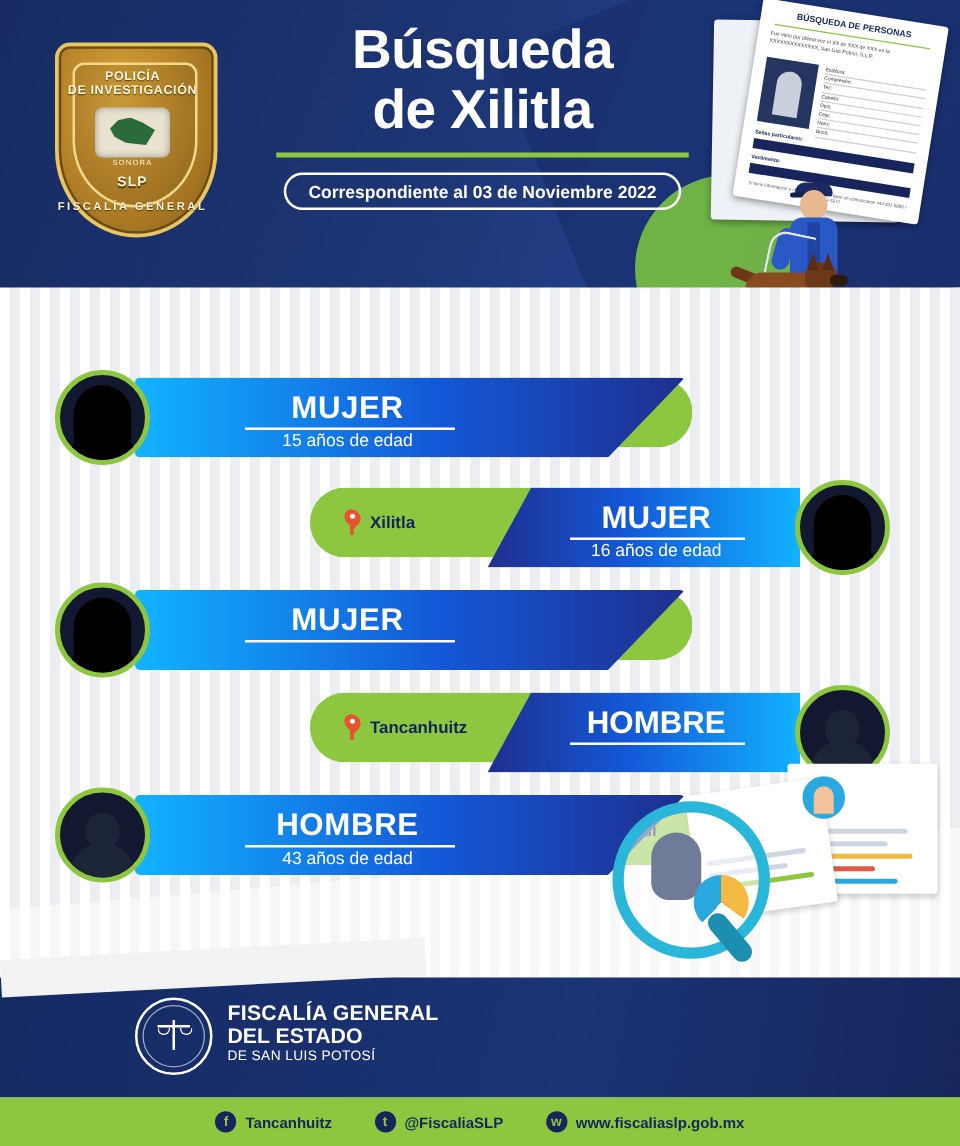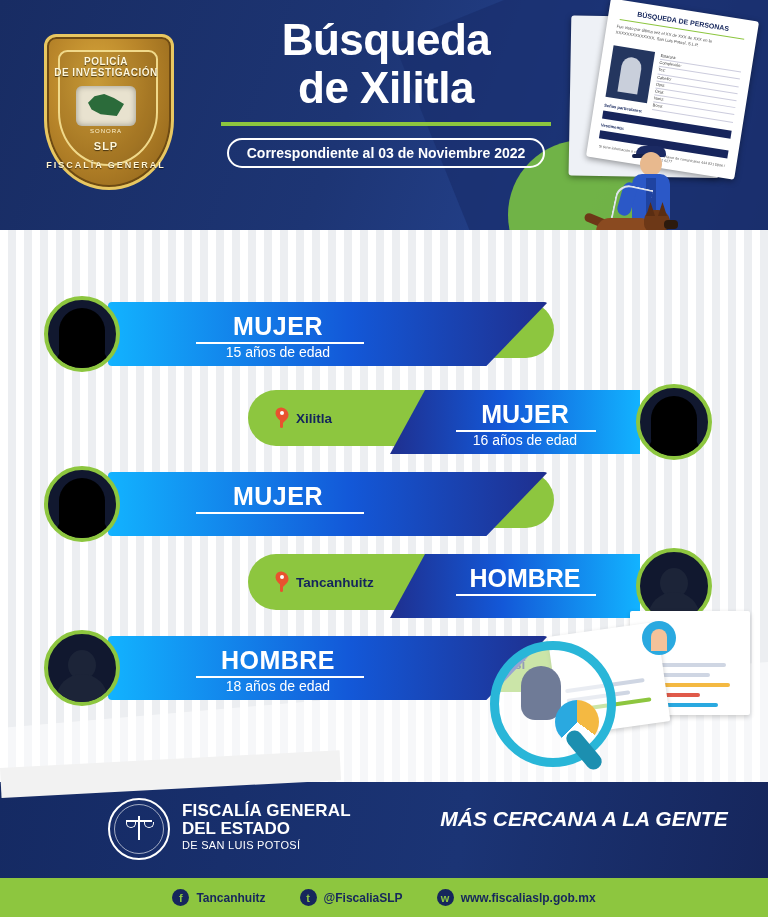--- a/index.html
+++ b/index.html
@@ -638,21 +638,21 @@
       <div class="pin">
         <div class="pin-tail"></div>
           <div class="pin-head"></div>
           <div class="pin-dot"></div>
       </div>
       <div class="place-text">San Luis Potosí</div>
     </div>
     <div class="bar left-variant">
       <div class="sex">HOMBRE</div>
       <div class="uline"></div>
-      <div class="age">18 años de edad</div>
+      <div class="age">43 años de edad</div>
     </div>
     <div class="avatar left male">
       <div class="silh-head"></div>
       <div class="silh-body"></div>
     </div>
   </div>
 
   <div class="illus">
     <div class="doc doc1">
       <div class="lines" style="left:10px; top:52px; width:86px; background:#cfd6e3;"></div>
@@ -685,21 +685,20 @@
         <div class="pan" style="left:0"></div>
         <div class="pan" style="left:18px"></div>
       </div>
     </div>
     <div class="fg-text">
       <div class="l1">FISCALÍA GENERAL</div>
       <div class="l2">DEL ESTADO</div>
       <div class="l3">DE SAN LUIS POTOSÍ</div>
     </div>
     <div class="slogan">
-      <div class="s2">MÁS CERCANA A LA GENTE</div>
     </div>
   </div>
 
   <div class="social">
     <div class="item">
       <span class="ic">f</span>
       <span class="tx">Tancanhuitz</span>
     </div>
     <div class="item">
       <span class="ic">t</span>

